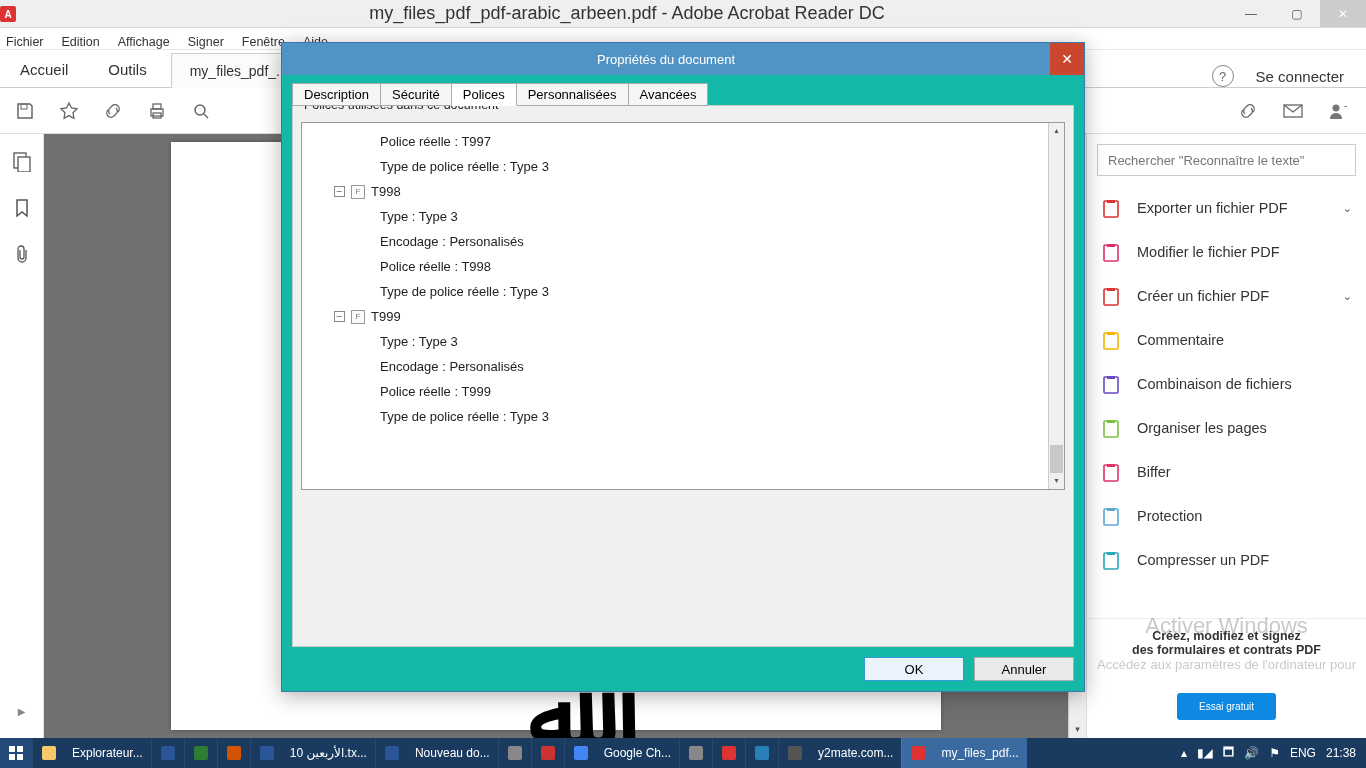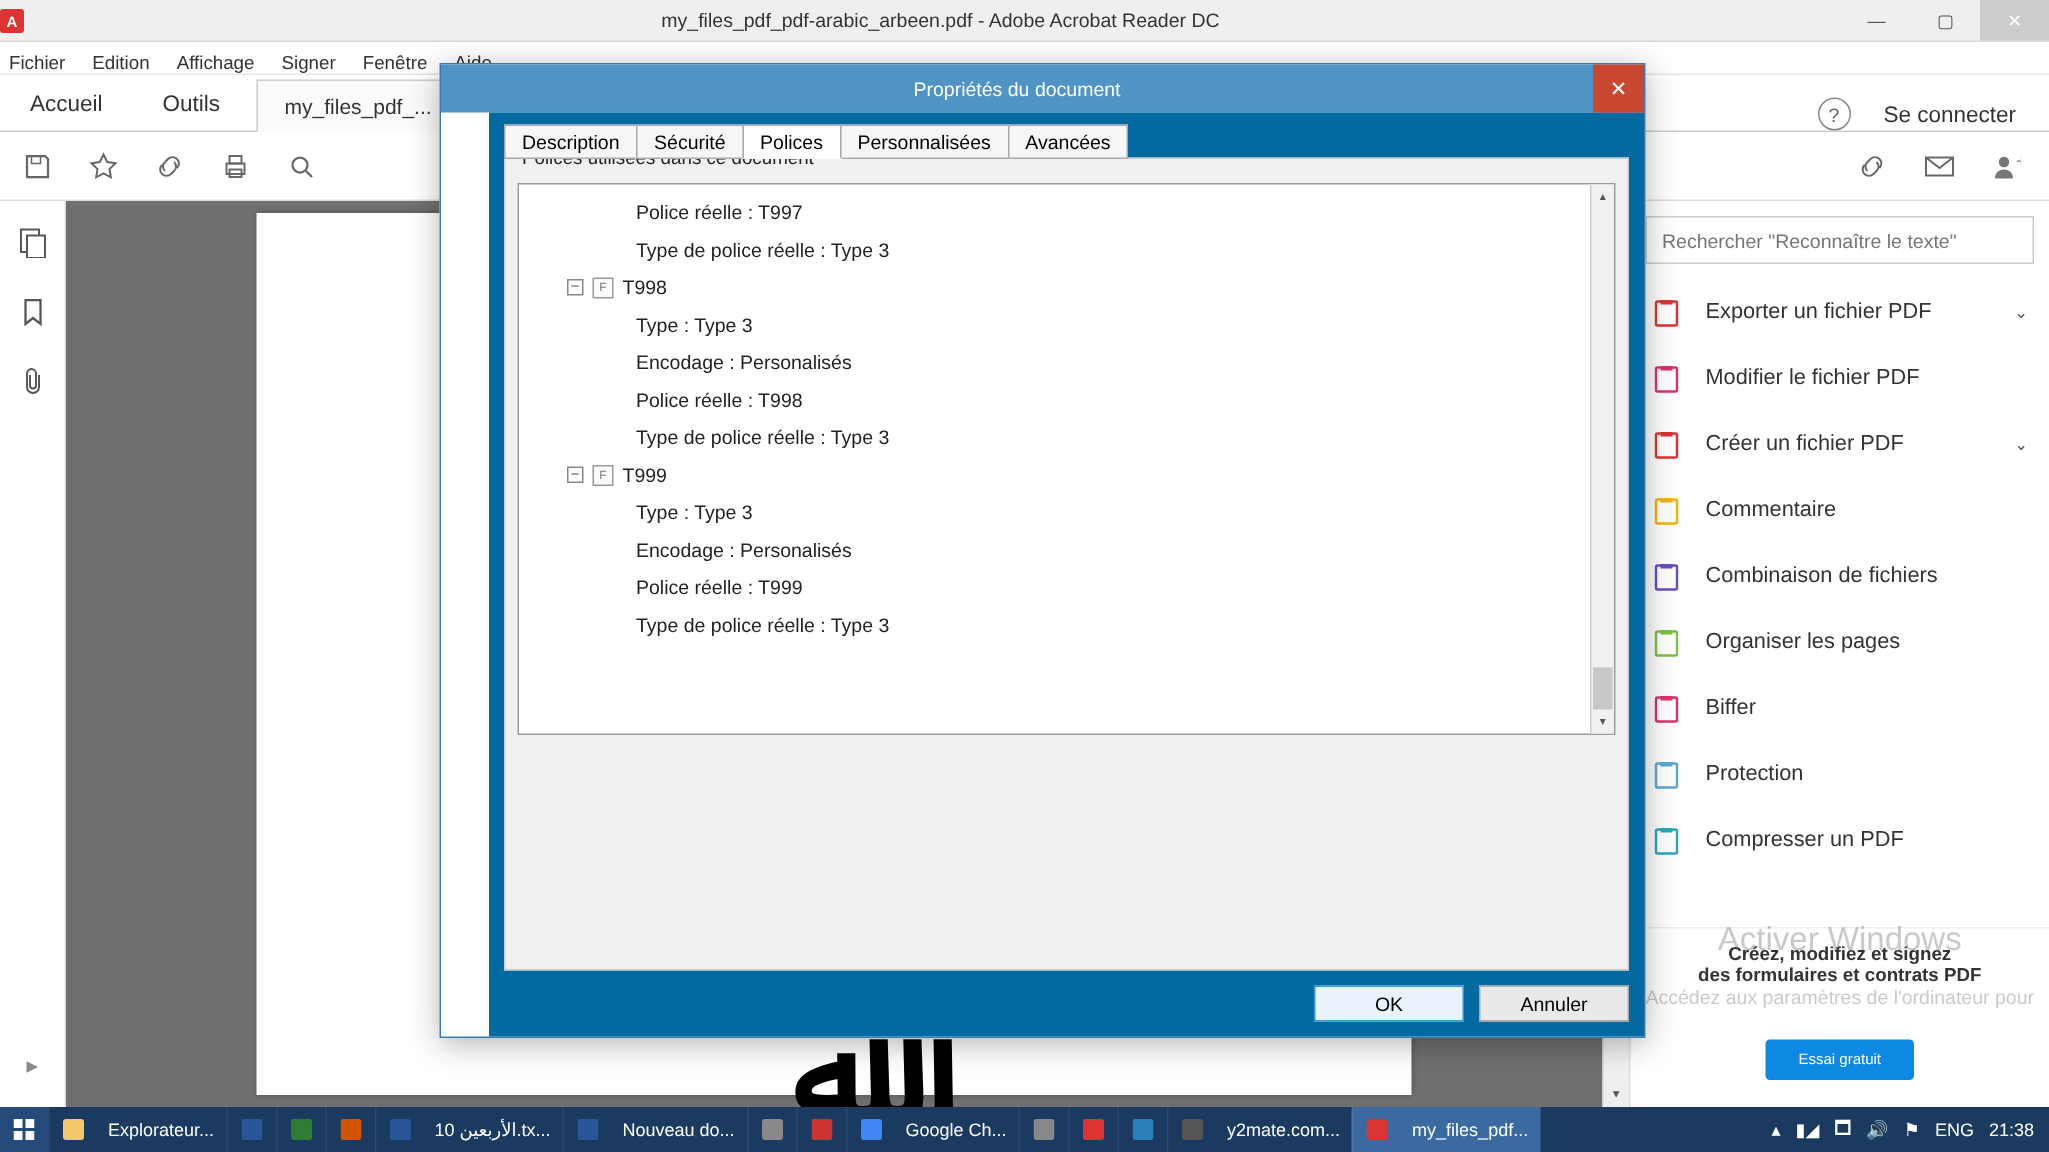--- a/index.html
+++ b/index.html
@@ -1,20 +1,20 @@
 <!DOCTYPE html>
 <html><head>
 <meta charset="utf-8">
 <style>
   * { box-sizing: border-box; margin: 0; padding: 0; font-family: "Segoe UI", Arial, sans-serif; }
   html, body { width: 1366px; height: 768px; overflow: hidden; background: #fff; }
   
   .titlebar { height: 28px; background: #efefef; display: flex; align-items: center; border-bottom: 1px solid #d9d9d9; }
   .titlebar .icon { width: 26px; text-align: center; }
-  .titlebar .title { flex: 1; text-align: center; font-size: 13px; color: #333; }
+  .titlebar .title { flex: 1; text-align: center; font-size: 18px; color: #333; }
   .titlebar .winbtns { display: flex; height: 100%; }
   .titlebar .winbtn { width: 46px; display: flex; align-items: center; justify-content: center; font-size: 12px; color: #555; }
   .titlebar .winbtn.close { background: #ccc; color: #fff; }
   
   .menubar { height: 22px; display: flex; align-items: flex-end; padding: 0 6px; font-size: 12.5px; color: #333; border-bottom: 1px solid #e6e6e6; }
   .menubar span { margin-right: 18px; }
   
   .tabrow { height: 38px; display: flex; align-items: flex-end; background: #fff; border-bottom: 1px solid #ccc; }
   .tabrow .hometab { padding: 9px 20px 9px 20px; font-size: 15px; color: #333; }
   .tabrow .doctab { margin-left: 4px; padding: 9px 60px 9px 18px; font-size: 14px; color: #333; border-top: 1px solid #ccc; border-left: 1px solid #ccc; border-right: 1px solid #ccc; background: #fbfbfb; position: relative; top: 1px; }
@@ -44,25 +44,25 @@
   .search input { width: 100%; height: 32px; padding: 0 10px; font-size: 13px; border: 1px solid #ccc; color: #777; }
   .tools { flex: 1; overflow: hidden; }
   .tool { height: 44px; display: flex; align-items: center; padding: 0 14px; font-size: 14.5px; color: #333; gap: 14px; }
   .tool .ticon { width: 22px; height: 22px; display: flex; align-items: center; justify-content: center; }
   .tool .chev { margin-left: auto; font-size: 11px; color: #555; }
   .promo { border-top: 1px solid #eee; text-align: center; padding: 10px 12px 18px; font-size: 12.5px; font-weight: 600; color: #333; position: relative; }
   .promo .watermark { position: absolute; top: -6px; left: 50%; transform: translateX(-50%); font-size: 22px; color: rgba(100,100,100,0.35); white-space: nowrap; font-weight: 400; }
   .promo .watermark2 { position: absolute; top: 38px; left: 50%; transform: translateX(-50%); font-size: 13px; color: rgba(100,100,100,0.35); white-space: nowrap; font-weight: 400; }
   .promo .trial { margin-top: 36px; display: inline-block; background: #0d89e3; color: #fff; padding: 8px 22px; font-size: 10px; border-radius: 3px; font-weight: 400; }
   
-  .dialog { position: absolute; left: 293px; top: 42px; width: 804px; height: 650px; background: #fff; border: 1px solid #3a7aa8; box-shadow: 0 4px 20px rgba(0,0,0,0.3); z-index: 50; }
+  .dialog { position: absolute; left: 281px; top: 42px; width: 804px; height: 650px; background: #fff; border: 1px solid #3a7aa8; box-shadow: 0 4px 20px rgba(0,0,0,0.3); z-index: 50; }
   .dlg-titlebar { height: 32px; background: #4f94c4; display: flex; align-items: center; }
   .dlg-titlebar .t { flex: 1; text-align: center; color: #fff; font-size: 13px; }
   .dlg-titlebar .x { width: 34px; height: 100%; background: #c8472e; color: #fff; display: flex; align-items: center; justify-content: center; font-size: 14px; }
-  .dlg-body { background: #0369a1; height: calc(100% - 32px); padding: 8px 10px 10px; display: flex; flex-direction: column; margin-left: 32px; }
+  .dlg-body { background: #14b8a6; height: calc(100% - 32px); padding: 8px 10px 10px; display: flex; flex-direction: column; }
   .dlg-tabs { display: flex; gap: 0; margin-bottom: -1px; font-size: 13px; }
   .dlg-tab { padding: 3px 11px; border: 1px solid #aaa; background: #f6f6f6; position: relative; }
   .dlg-tab.active { background: #fff; border-bottom-color: #fff; z-index: 2; }
   .dlg-tab + .dlg-tab { margin-left: -1px; }
   .fieldset { border: 1px solid #ccc; background: #f0f0f0; flex: 1; padding: 6px 8px 8px; display: flex; flex-direction: column; }
   .fieldset .legend { font-size: 12.5px; color: #222; background: #f0f0f0; margin-top: -14px; margin-bottom: 4px; width: fit-content; padding: 0 3px; }
   .treebox { flex: 0 0 368px; border: 1px solid #9a9a9a; background: #fff; position: relative; margin-top: 6px; }
   .treecontent { position: absolute; inset: 0 16px 0 0; overflow: hidden; padding: 6px 0 0 20px; font-size: 13px; color: #222; }
   .treecontent .leaf { padding: 5px 0 5px 58px; }
   .treecontent .node { padding: 5px 0 5px 12px; display: flex; align-items: center; gap: 6px; }

